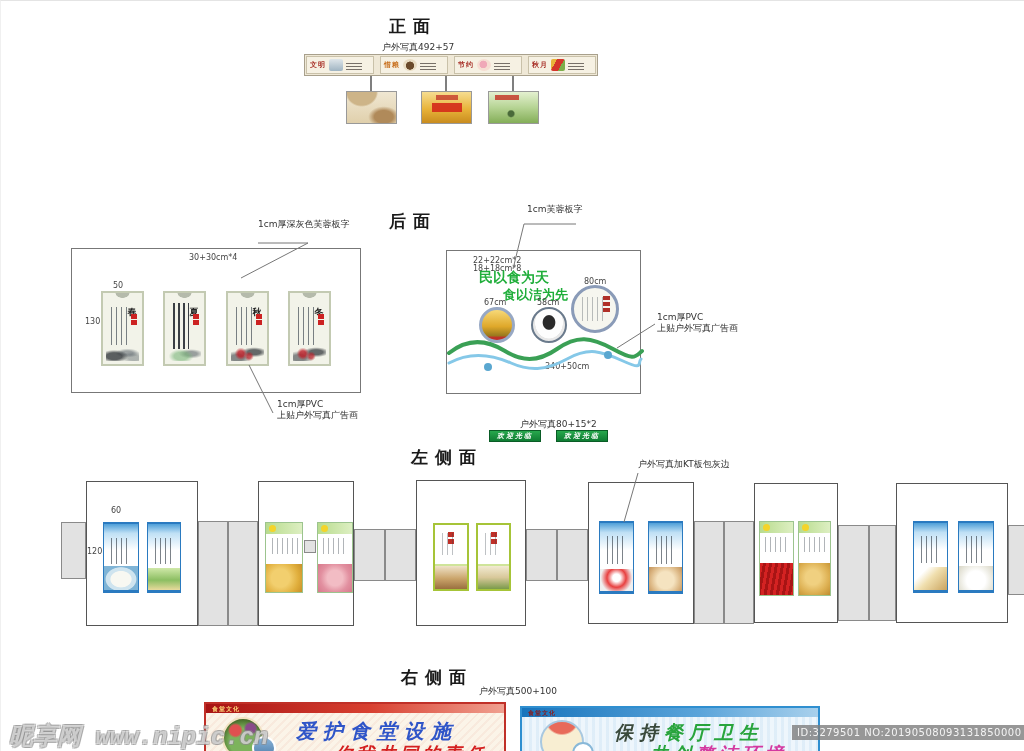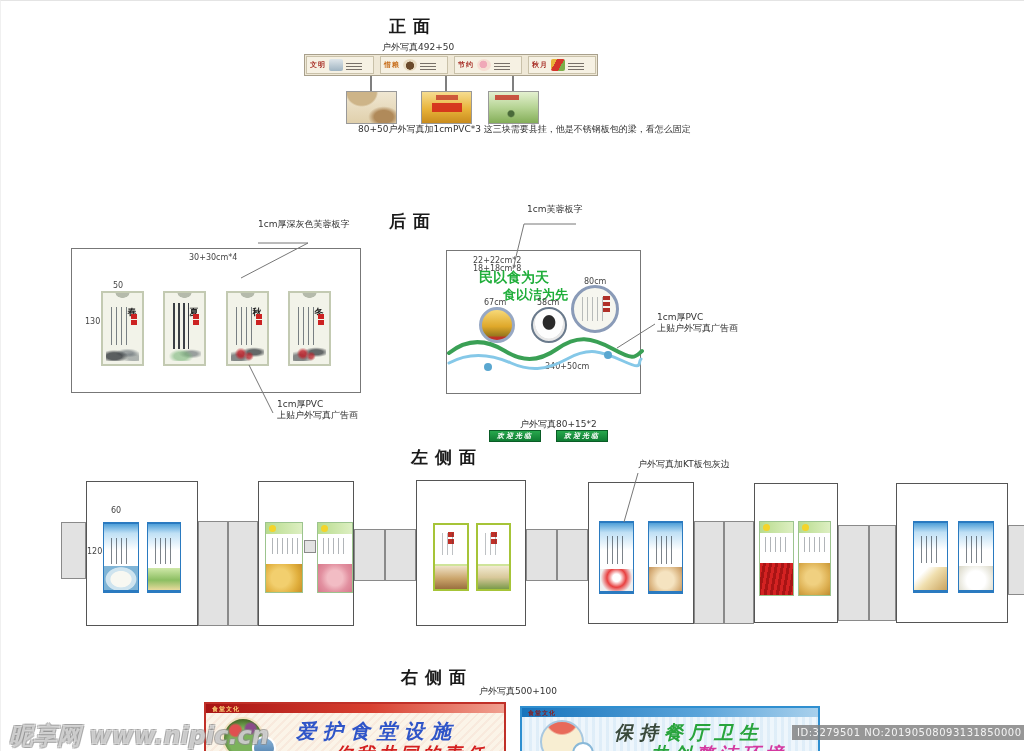--- a/index.html
+++ b/index.html
@@ -65,21 +65,21 @@
       white-space:nowrap;}
   .idbar{background:rgba(125,125,125,.8);color:#f4f4f4;font-size:10px;line-height:15px;padding:0 5px;letter-spacing:.5px;white-space:nowrap;}
   svg.overlay{position:absolute;left:0;top:0;pointer-events:none;}
 </style>
 </head>
 <body>
 
 <div id="canvas">
 
   <div class="abs sec-title" style="left:388px;top:14px;">正面</div>
-  <div class="abs lbl" style="left:381px;top:41px;">户外写真492+50</div>
+  <div class="abs lbl" style="left:381px;top:41px;">户外写真492+57</div>
 
   <div class="abs strip" style="left:303px;top:53px;width:294px;height:22px;">
     <div class="strip-panel">
       <span class="sp-title">文明</span>
       <span class="sp-art" style="background:linear-gradient(180deg,#dfe6ea,#9fb4c2);"></span>
       <span class="sp-text"></span>
     </div>
     <div class="strip-panel">
       <span class="sp-title" style="color:#c8701e;">惜粮</span>
       <span class="sp-art" style="background:radial-gradient(circle at 50% 55%,#6a4a2a 0 40%,#e8dcc2 45%);border-radius:50%;"></span>
@@ -105,21 +105,20 @@
        linear-gradient(180deg,#f6dd90 0,#e8b33a 55%,#c98c1e);">
     <div class="abs" style="left:10px;top:11px;width:30px;height:9px;background:#d42a1a;opacity:.9;"></div>
     <div class="abs" style="left:14px;top:3px;width:22px;height:5px;background:#c43a2a;opacity:.8;"></div>
   </div>
   <div class="abs hposter" style="left:487px;top:90px;width:51px;height:33px;background:
        radial-gradient(circle at 45% 70%,#4a6a3a 0 8%,transparent 12%),
        linear-gradient(180deg,#e4f0d0 0,#b6d494 50%,#84ae58);">
     <div class="abs" style="left:6px;top:3px;width:24px;height:5px;background:#c43a2a;opacity:.85;"></div>
   </div>
 
-  <div class="abs lbl" style="left:357px;top:123px;">80+50户外写真加1cmPVC*3  这三块需要县挂，他是不锈钢板包的梁，看怎么固定</div>
 
   <div class="abs sec-title" style="left:388px;top:209px;">后面</div>
 
   <div class="abs lbl" style="left:257px;top:218px;">1cm厚深灰色芙蓉板字</div>
 
   <div class="abs board" style="left:70px;top:247px;width:290px;height:145px;"></div>
   <div class="abs lbl2" style="left:188px;top:252px;">30+30cm*4</div>
   <div class="abs lbl2" style="left:112px;top:280px;">50</div>
   <div class="abs lbl2" style="left:84px;top:316px;">130</div>
 
@@ -332,19 +331,19 @@
     <line x1="637" y1="472" x2="623" y2="521" stroke="#777" stroke-width="1"></line>
 
     <g>
       <path d="M448,352 C468,336 488,340 504,350 S536,362 556,348 S590,336 612,348 S634,356 641,350" fill="none" stroke="#3aa055" stroke-width="4" stroke-linecap="round"></path>
       <path d="M448,362 C470,350 492,354 510,362 S544,370 566,358 S600,350 622,360 S636,362 640,358" fill="none" stroke="#85c8e8" stroke-width="3" stroke-linecap="round"></path>
       <circle cx="487" cy="366" r="4" fill="#5aa7d0"></circle>
       <circle cx="607" cy="354" r="4" fill="#5aa7d0"></circle>
     </g>
   </svg>
 
-  <div class="abs wm" style="left:8px;top:719px;font-size:24px;">
+  <div class="abs wm" style="left:8px;top:719px;font-size:24px;font-family:Liberation Mono, monospace;">
     <span>昵享网</span>
     <span>www.nipic.cn</span>
   </div>
   <div class="abs idbar" style="left:791px;top:724px;">ID:3279501 NO:20190508093131850000</div>
 
 </div>
 
 </body></html>

